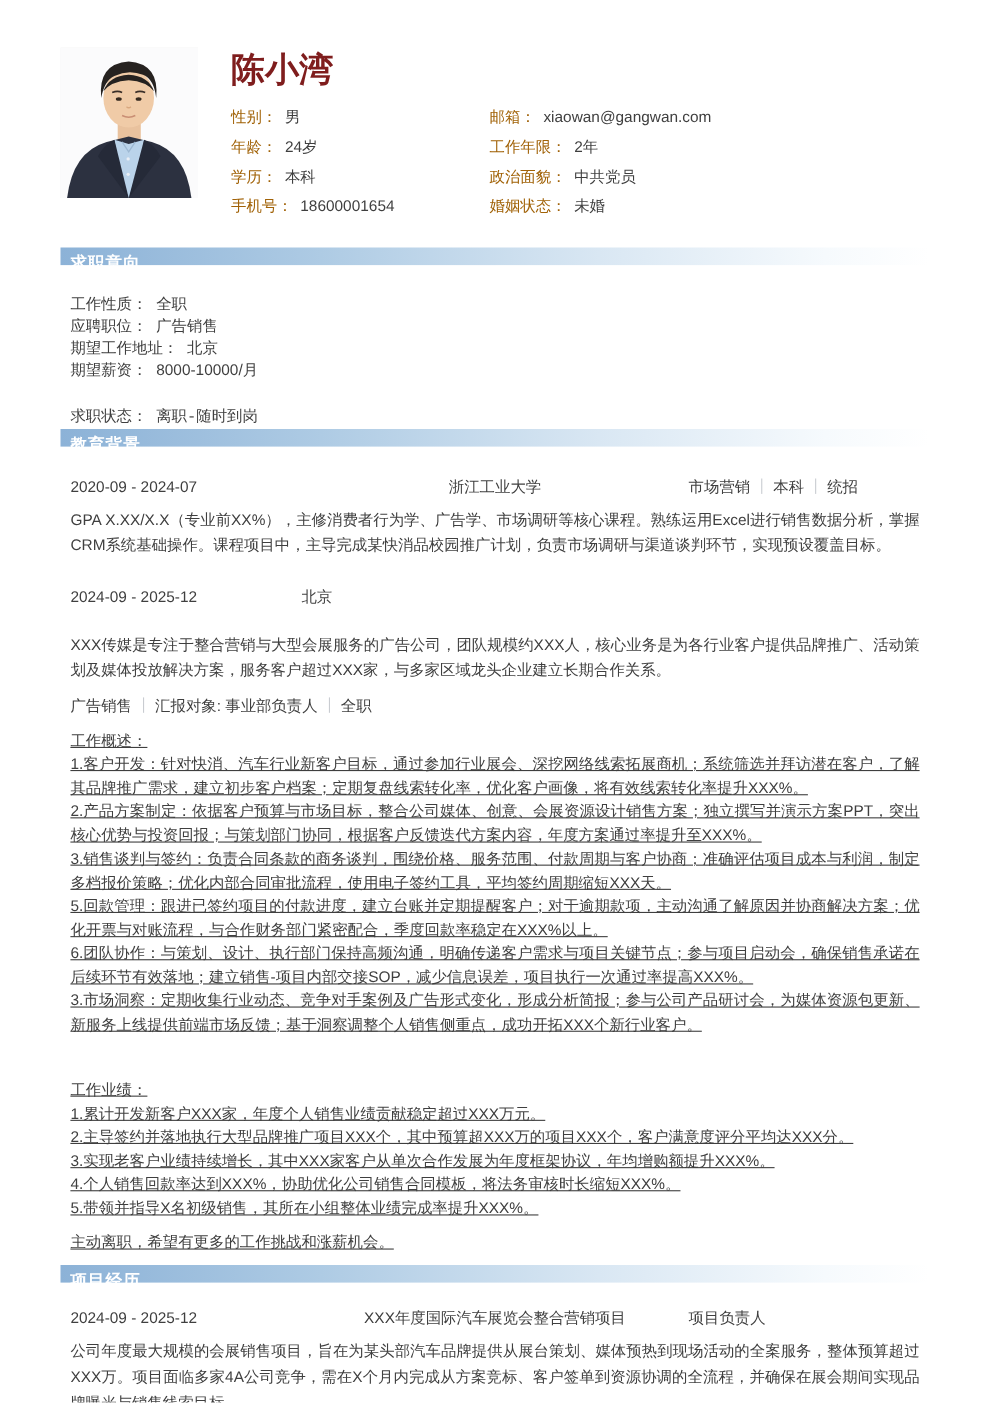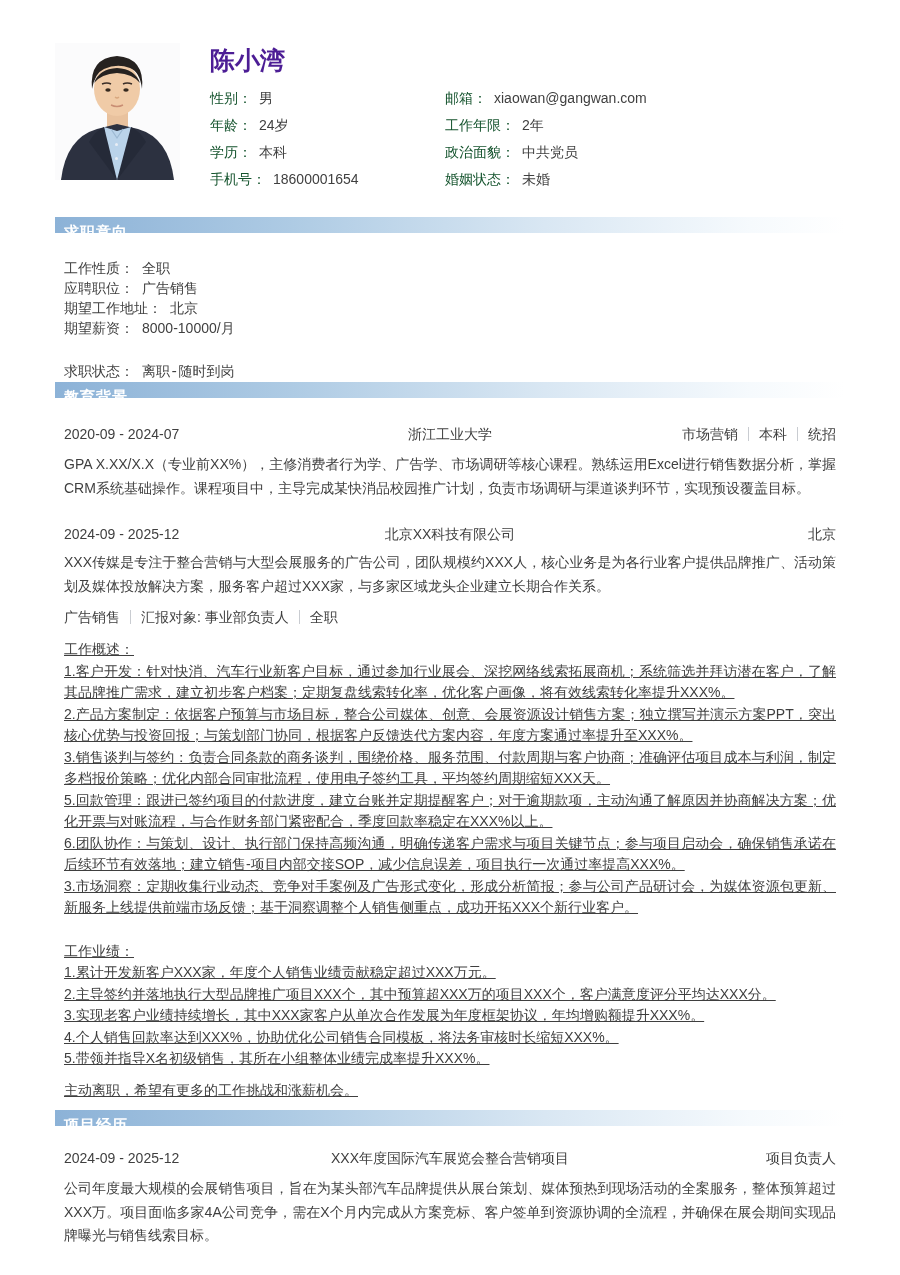--- a/index.html
+++ b/index.html
@@ -10,26 +10,26 @@
     font-family: "Liberation Sans", "DejaVu Sans", sans-serif;
     color: #3f3f3f;
   }
   .page { width: 900px; height: 1275px; padding: 43px 55px 0 55px; overflow: hidden; }
 
   
   .profile { display: flex; margin-bottom: 28px; }
   .photo-wrap { width: 125px; height: 137px; flex: 0 0 125px; margin-right: 30px; overflow: hidden; background: #f7f8f9; }
   .photo-wrap svg { display: block; }
   .profile-right { flex: 1; padding-top: 2px; }
-  .person-name { font-size: 25px; font-weight: bold; color: #4c1d95; line-height: 1.25; margin-bottom: 13px; }
+  .person-name { font-size: 31px; font-weight: bold; color: #7f1d1d; line-height: 1.25; margin-bottom: 13px; }
   .info-cols { display: flex; }
   .info-col { display: flex; flex-direction: column; gap: 8px; }
   .info-col.left { width: 235px; flex: 0 0 235px; }
   .info-row { display: flex; font-size: 14px; line-height: 19px; }
-  .info-row .lab { color: #14532d; }
+  .info-row .lab { color: #a16207; }
   .info-row .val { margin-left: 7px; color: #3f3f3f; }
 
   
   .sec-header {
     height: 16px; line-height: 30px;
     padding-left: 9px;
     background: linear-gradient(90deg, #8cb2d7 0%, #aecbe4 30%, #d9e7f3 62%, #f6fafd 88%, #ffffff 100%);
     color: #ffffff; font-size: 15px; font-weight: bold;
     letter-spacing: 1px;
   }
@@ -41,21 +41,21 @@
   .ji-item:nth-child(1) { width: 192px; }
   .ji-item:nth-child(2) { width: 185px; }
   .ji-item:nth-child(3) { width: 220px; }
   .ji-item .val { margin-left: 8px; }
   .ji-row2 { margin-top: 24px; font-family: Liberation Mono, monospace; }
 
   
   .meta-row { display: flex; align-items: center; font-size: 14px; line-height: 20px; margin-top: 26px; }
   .meta-row .period { width: 210px; flex: 0 0 210px; }
   .meta-row .center { flex: 1; text-align: center; }
-  .meta-row .right { width: 210px; flex: 0 0 210px; text-align: right; }
+  .meta-row .right { width: 210px; flex: 0 0 210px; text-align: left; }
 
   .divided { display: inline-flex; align-items: center; }
   .divided .bar { border-left: 1px solid #c9ccd1; height: 14px; margin: 0 10px; }
 
   .para { font-size: 14px; line-height: 23.5px; margin-top: 9px; text-align: justify; }
 
   
   .role-row { display: flex; align-items: center; font-size: 14px; line-height: 20px; margin-top: 9px; }
   .body-block { margin-top: 12px; font-size: 14px; line-height: 21.5px; text-align: justify; text-decoration: underline; }
   .body-block p { margin: 0; }
@@ -182,45 +182,44 @@
         </span>
       </div>
       <div class="para">GPA X.XX/X.X（专业前XX%），主修消费者行为学、广告学、市场调研等核心课程。熟练运用Excel进行销售数据分析，掌握CRM系统基础操作。课程项目中，主导完成某快消品校园推广计划，负责市场调研与渠道谈判环节，实现预设覆盖目标。</div>
     </div>
   </div>
 
   <div class="section" style="margin-top:19px">
     <div class="sec-body">
       <div class="meta-row" style="margin-top:24px">
         <span class="period">2024-09 - 2025-12</span>
-        <span class="center">北京XX科技有限公司</span>
         <span class="right">北京</span>
       </div>
-      <div class="para" style="margin-top:7px">XXX传媒是专注于整合营销与大型会展服务的广告公司，团队规模约XXX人，核心业务是为各行业客户提供品牌推广、活动策划及媒体投放解决方案，服务客户超过XXX家，与多家区域龙头企业建立长期合作关系。</div>
+      <div class="para" style="margin-top:23px">XXX传媒是专注于整合营销与大型会展服务的广告公司，团队规模约XXX人，核心业务是为各行业客户提供品牌推广、活动策划及媒体投放解决方案，服务客户超过XXX家，与多家区域龙头企业建立长期合作关系。</div>
       <div class="role-row">
         <span class="divided">
           <span>广告销售</span>
           <span class="bar"></span>
           <span>汇报对象: 事业部负责人</span>
           <span class="bar"></span>
           <span>全职</span>
         </span>
       </div>
 
       <div class="body-block">
         <p>工作概述：</p>
         <p>1.客户开发：针对快消、汽车行业新客户目标，通过参加行业展会、深挖网络线索拓展商机；系统筛选并拜访潜在客户，了解其品牌推广需求，建立初步客户档案；定期复盘线索转化率，优化客户画像，将有效线索转化率提升XXX%。</p>
         <p>2.产品方案制定：依据客户预算与市场目标，整合公司媒体、创意、会展资源设计销售方案；独立撰写并演示方案PPT，突出核心优势与投资回报；与策划部门协同，根据客户反馈迭代方案内容，年度方案通过率提升至XXX%。</p>
         <p>3.销售谈判与签约：负责合同条款的商务谈判，围绕价格、服务范围、付款周期与客户协商；准确评估项目成本与利润，制定多档报价策略；优化内部合同审批流程，使用电子签约工具，平均签约周期缩短XXX天。</p>
         <p>5.回款管理：跟进已签约项目的付款进度，建立台账并定期提醒客户；对于逾期款项，主动沟通了解原因并协商解决方案；优化开票与对账流程，与合作财务部门紧密配合，季度回款率稳定在XXX%以上。</p>
         <p>6.团队协作：与策划、设计、执行部门保持高频沟通，明确传递客户需求与项目关键节点；参与项目启动会，确保销售承诺在后续环节有效落地；建立销售-项目内部交接SOP，减少信息误差，项目执行一次通过率提高XXX%。</p>
         <p>3.市场洞察：定期收集行业动态、竞争对手案例及广告形式变化，形成分析简报；参与公司产品研讨会，为媒体资源包更新、新服务上线提供前端市场反馈；基于洞察调整个人销售侧重点，成功开拓XXX个新行业客户。</p>
       </div>
 
-      <div class="body-block block-gap" style="margin-top:22px">
+      <div class="body-block block-gap" style="margin-top:38px">
         <p>工作业绩：</p>
         <p>1.累计开发新客户XXX家，年度个人销售业绩贡献稳定超过XXX万元。</p>
         <p>2.主导签约并落地执行大型品牌推广项目XXX个，其中预算超XXX万的项目XXX个，客户满意度评分平均达XXX分。</p>
         <p>3.实现老客户业绩持续增长，其中XXX家客户从单次合作发展为年度框架协议，年均增购额提升XXX%。</p>
         <p>4.个人销售回款率达到XXX%，协助优化公司销售合同模板，将法务审核时长缩短XXX%。</p>
         <p>5.带领并指导X名初级销售，其所在小组整体业绩完成率提升XXX%。</p>
       </div>
 
       <div class="body-block leave-gap">主动离职，希望有更多的工作挑战和涨薪机会。</div>
     </div>

